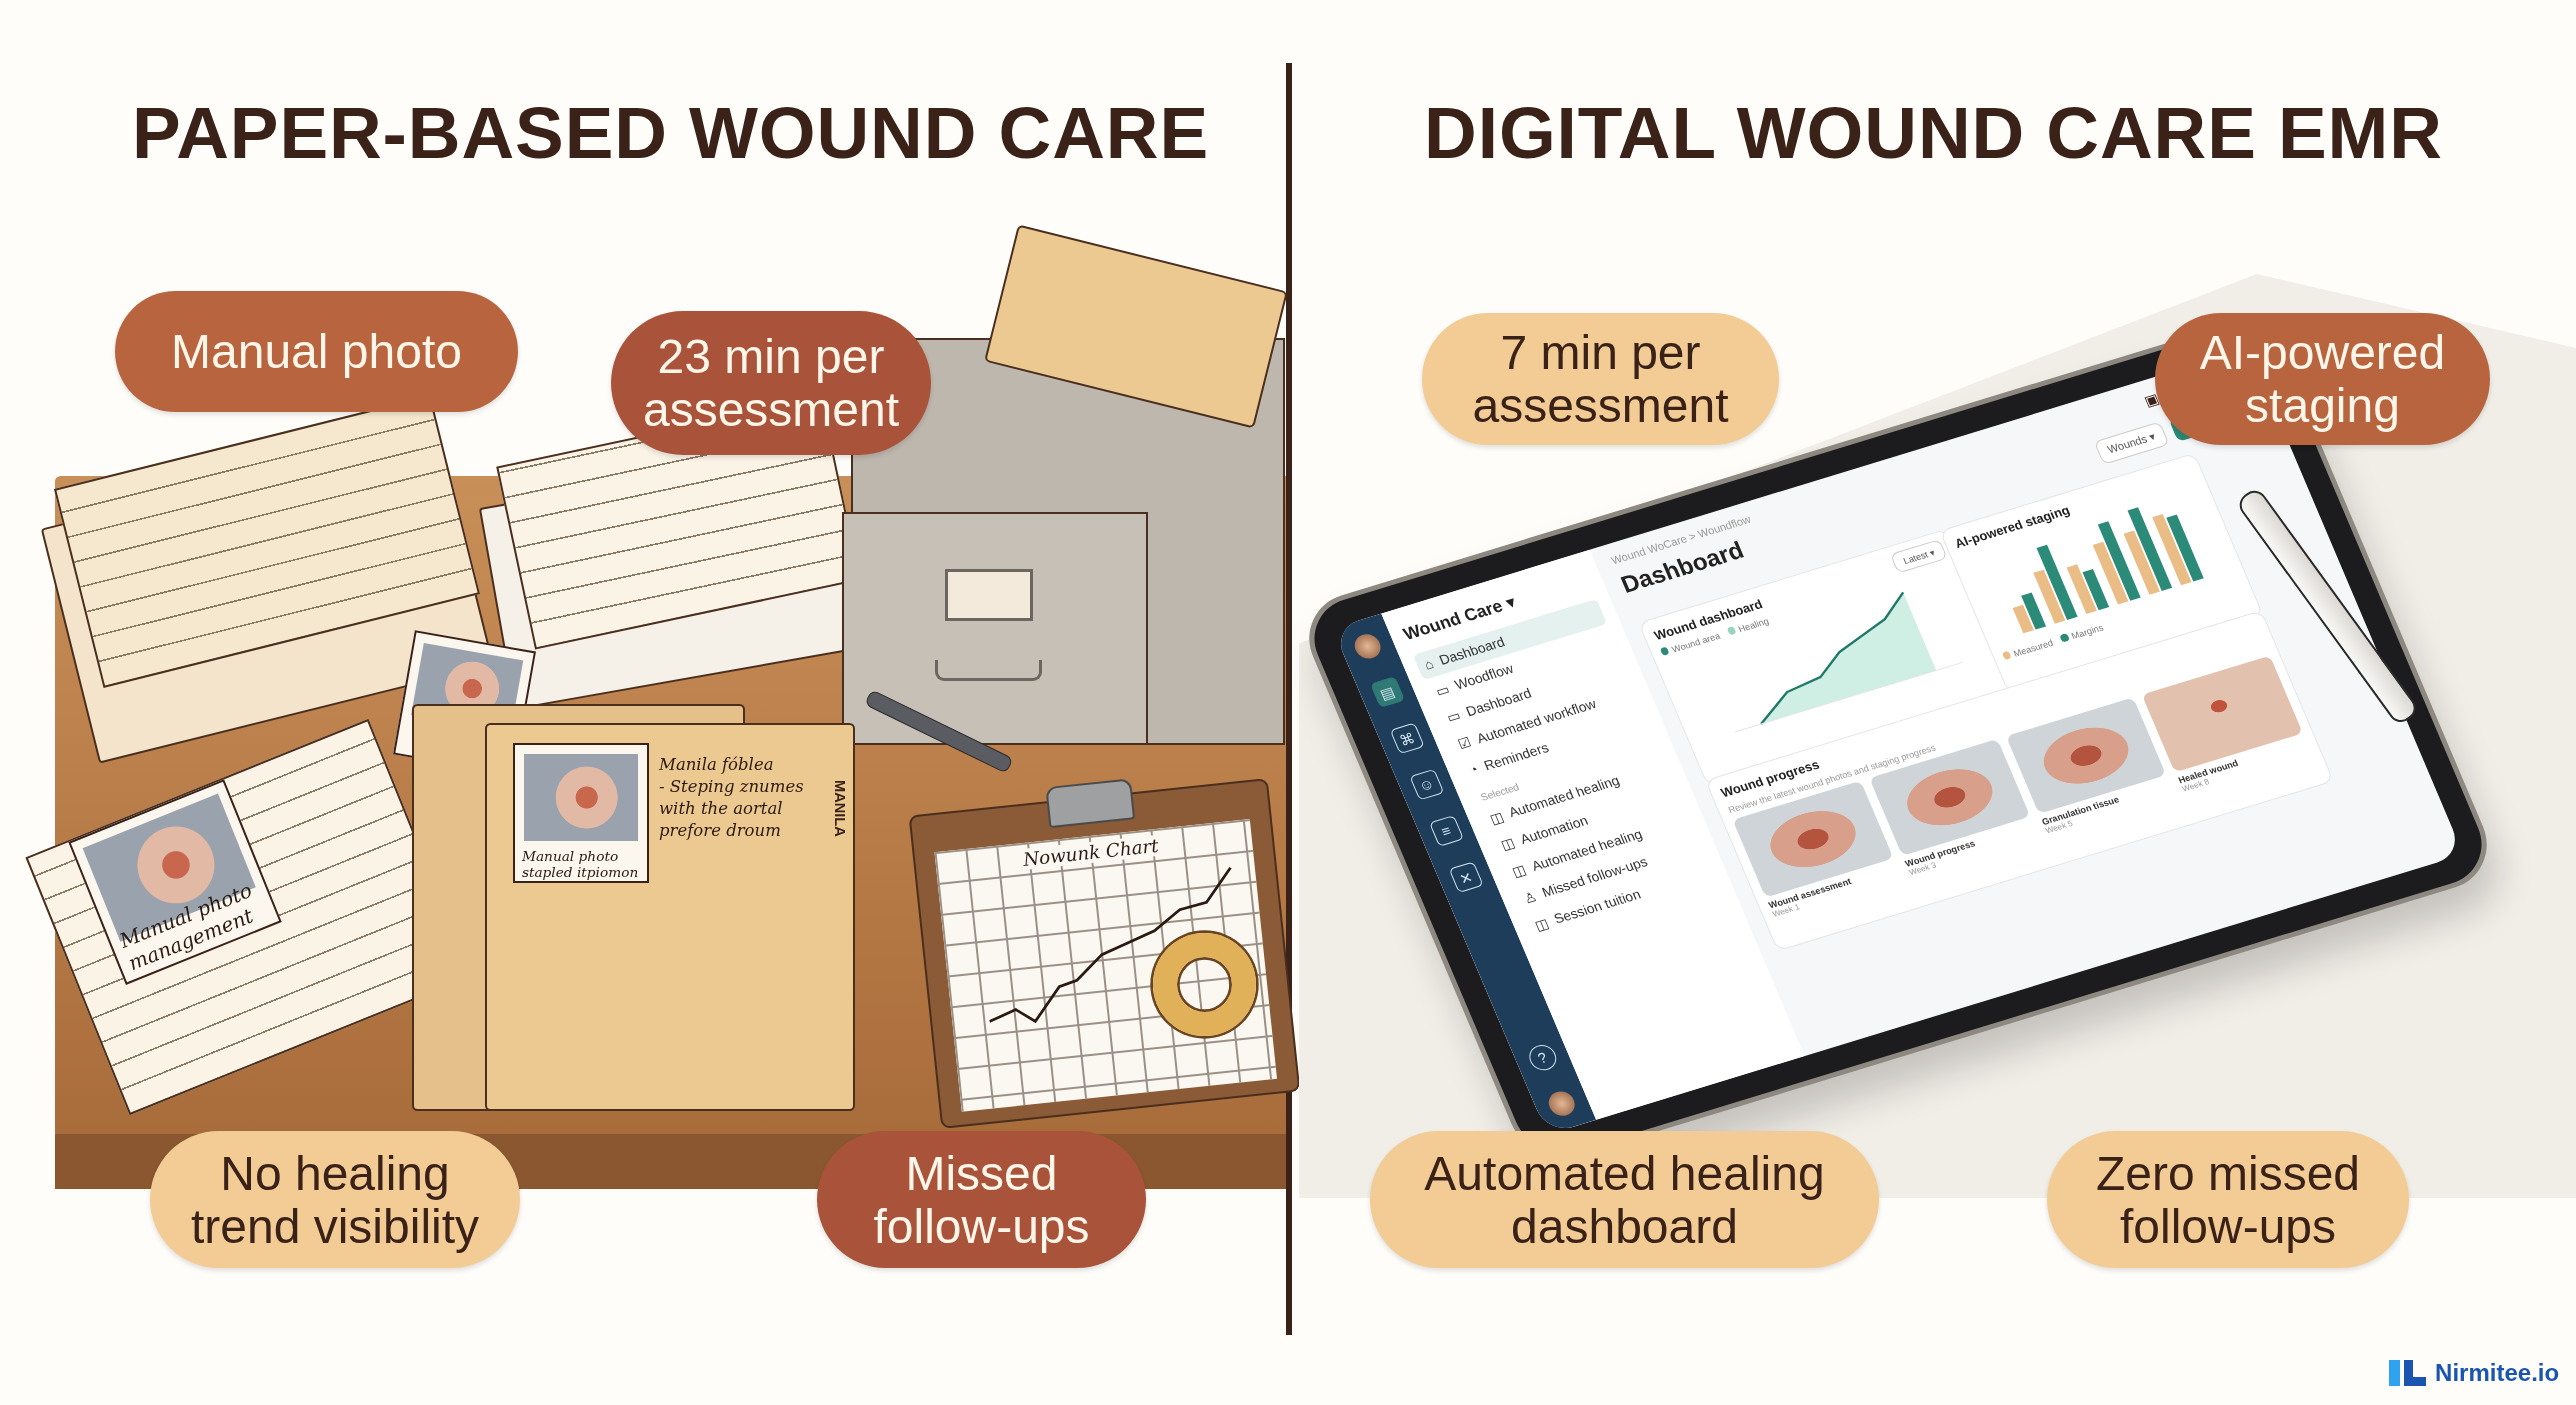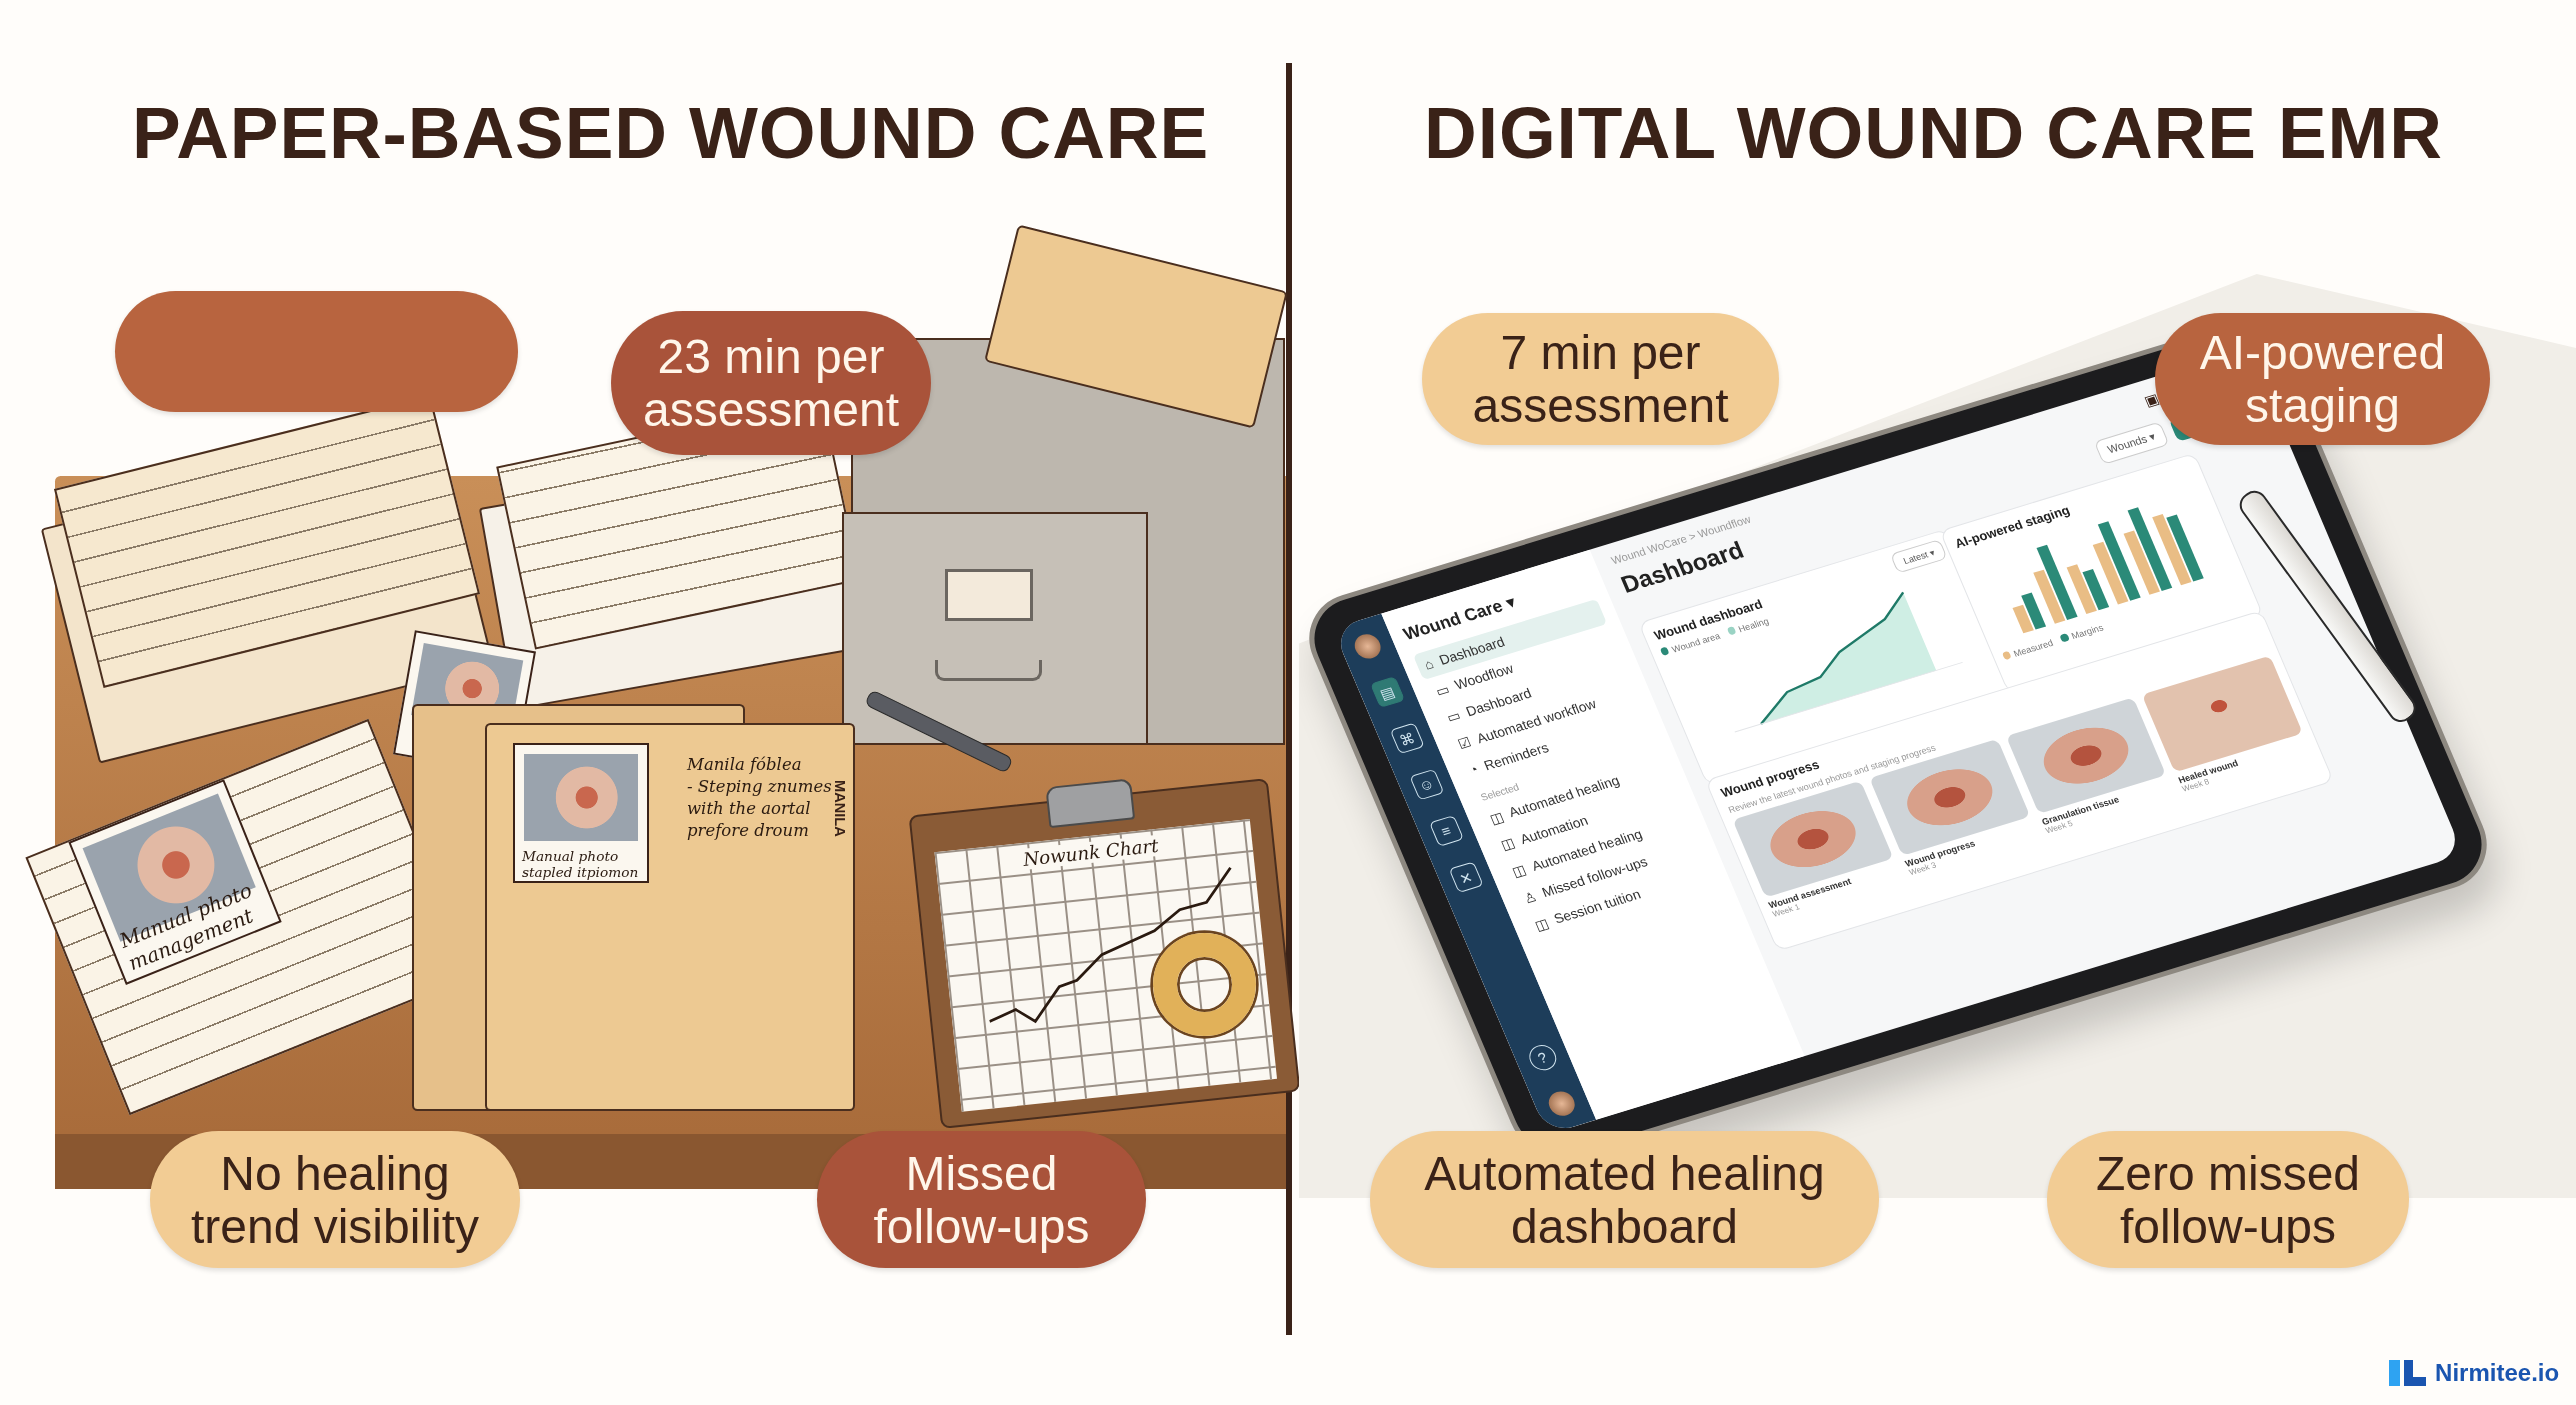--- a/index.html
+++ b/index.html
@@ -92,21 +92,21 @@
     <div class="img"></div>
     <div class="hand abs" style="left:9.1px;bottom:3.7px;">Manual photo management</div>
   </div>
 
   <div class="folder" style="left:412px;top:704px;width:329px;height:403px;background:#e6c08a;"></div>
   <div class="folder" style="left:485px;top:723px;width:366px;height:384px;">
     <div class="photo" style="left:25.6px;top:18.3px;width:114px;height:87px;">
       <div class="img"></div>
       <div class="hand abs" style="left:7.3px;bottom:1.8px;font-size:13.7px;">Manual photo stapled itpiomon</div>
     </div>
-    <div class="abs hand" style="left:200px;top:29px;font-size:16.5px;line-height:22px;">
+    <div class="abs hand" style="left:172px;top:29px;font-size:16.5px;line-height:22px;">
       <div>Manila fόblea</div>
       <div>- Steping znumes</div>
       <div>with the aortal</div>
       <div>prefore droum</div>
     </div>
     <div class="abs" style="right:5.5px;top:55px;writing-mode:vertical-rl;font-size:14.6px;font-weight:700;">MANILA</div>
   </div>
 
   <div class="pen" style="left:860px;top:723px;width:156px;transform:rotate(26deg);"></div>
   <div class="pen" style="left:878px;top:961px;width:183px;transform:rotate(70deg);"></div>
@@ -117,20 +117,21 @@
       <svg class="abs" style="left:37px;top:37px;" width="274" height="183" viewBox="0 0 300 200">
         <polyline points="0,150 30,140 50,155 80,120 100,115 130,90 160,80 190,70 220,50 250,45 280,10" fill="none" stroke="#2a1a10" stroke-width="3"></polyline>
       </svg>
     </div>
     <div class="abs" style="left:137px;top:-16.5px;width:82px;height:37px;background:#9fa0a2;border:2.7px solid #4a4a4a;border-radius:11px 11px 3.7px 3.7px;"></div>
   </div>
   <div class="tape" style="left:1153px;top:933px;width:55px;height:55px;"></div>
 </div>
 
 <div class="pill mid" style="left:115px;top:291px;width:403px;height:121px;">
+  <span>Manual photo</span>
 </div>
 <div class="pill dark" style="left:611px;top:311px;width:320px;height:144px;">
   <span>23 min per</span>
     <span>assessment</span>
 </div>
 <div class="pill light" style="left:150px;top:1131px;width:370px;height:137px;">
   <span>No healing</span>
     <span>trend visibility</span>
 </div>
 <div class="pill dark" style="left:817px;top:1131px;width:329px;height:137px;">

